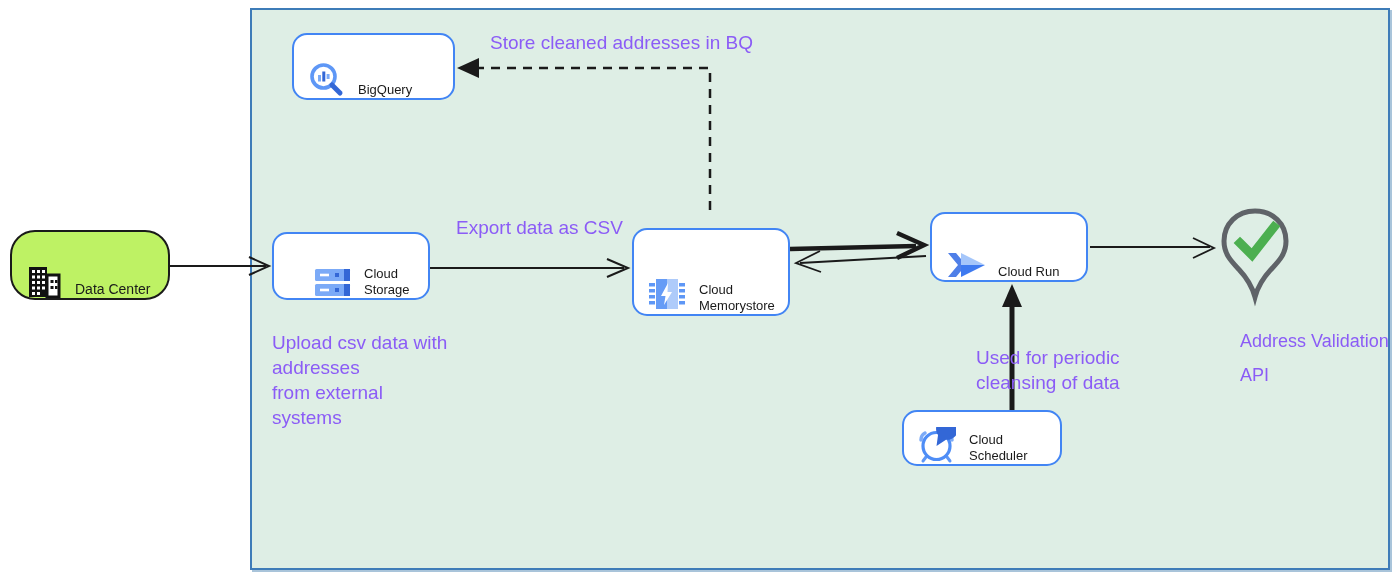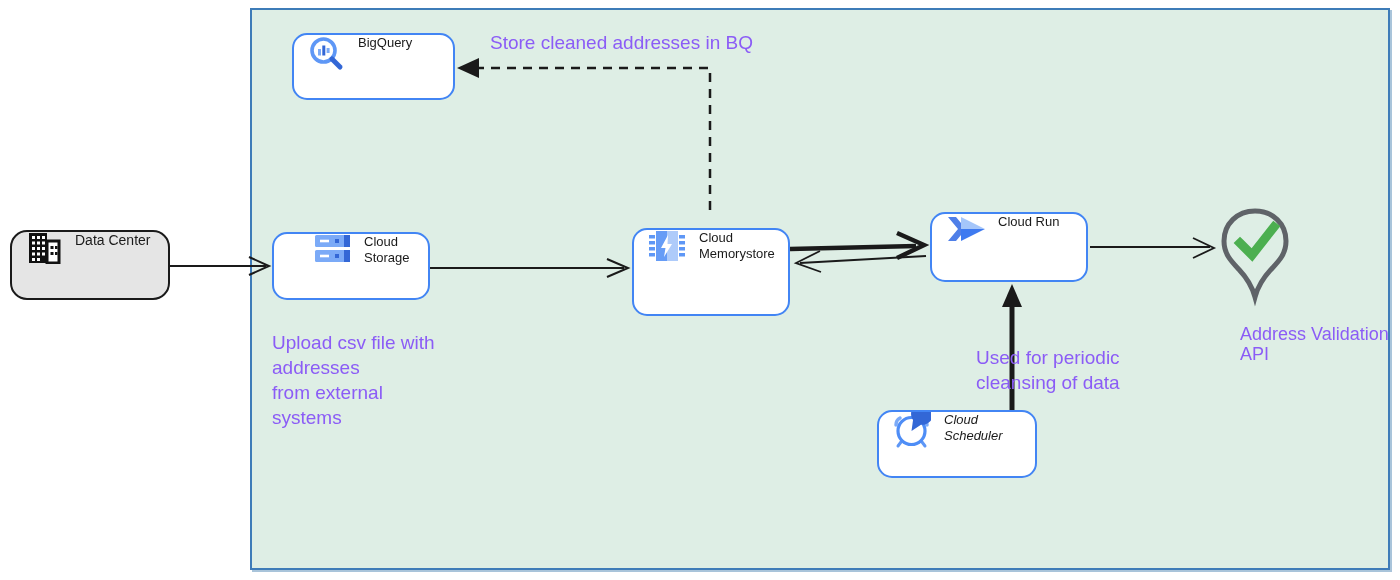--- a/index.html
+++ b/index.html
@@ -9,47 +9,47 @@
     color:#111;overflow:hidden;background:#ffffff;
   }
   
   .gcp-container{
     position:absolute;left:250px;top:8px;width:1140px;height:562px;
     background:#deeee5;border:2px solid #3e7cb8;
     box-shadow:2px 2px 0 #a9c4da;box-sizing:border-box;
   }
   
   .node{
-    position:absolute;display:flex;align-items:flex-start;
+    position:absolute;display:flex;align-items:flex-end;
     background:#ffffff;border:2px solid #4285f4;border-radius:15px;
     box-sizing:border-box;padding-left:14px;gap:13px;cursor:default;
   }
   .node .label{font-size:13px;color:#1a1a1a;line-height:1.25;}
   .node-bigquery{left:292px;top:33px;width:163px;height:67px;}
   .node-datacenter{
     left:10px;top:230px;width:160px;height:70px;
-    background:#e5e5e5;border:2px solid #1a1a1a;border-radius:17px;
+    background:#bef264;border:2px solid #1a1a1a;border-radius:25px;
   }
   .node-storage{left:272px;top:232px;width:158px;height:68px;padding-left:40px;}
   .node-memorystore{left:632px;top:228px;width:158px;height:88px;}
   .node-memorystore .label{width:82px;}
   .node-run{left:930px;top:212px;width:158px;height:70px;gap:12px;}
-  .node-scheduler{left:877px;top:410px;width:160px;height:68px;font-style:italic;}
+  .node-scheduler{left:902px;top:410px;width:160px;height:56px;}
   .icon{flex:0 0 auto;}
   
   .note{
     position:absolute;font-size:19px;line-height:25px;
     white-space:pre-wrap;color:#8b5cf6;
   }
   .note-store-bq{left:490px;top:30px;}
   .note-export-csv{left:456px;top:215px;}
   .note-upload{left:272px;top:330px;}
   .note-parse{left:608px;top:330px;}
   .note-scheduler{left:976px;top:345px;}
-  .note-address{left:1240px;top:324px;width:150px;font-size:18px;line-height:20px;}
+  .note-address{left:1240px;top:324px;width:150px;font-size:18px;line-height:34px;}
   
   .edges{position:absolute;left:0;top:0;width:1400px;height:580px;pointer-events:none;}
   
   .pin{position:absolute;left:1218px;top:205px;}
 </style>
 </head>
 <body>
 
 <div class="canvas">
 
@@ -185,20 +185,21 @@
 
   <div class="pin">
     <svg width="74" height="116" viewBox="0 0 74 116">
       <path d="M37 6 C19 6 6 19 6 36 C6 49 13 56 21 64.5 C29 73 34 81 37 92 C40 81 45 73 53 64.5 C61 56 68 49 68 36 C68 19 55 6 37 6 Z" fill="none" stroke="#5f6368" stroke-width="5"></path>
       <path d="M22 38 L34 50 L56 22" fill="none" stroke="#4caf50" stroke-width="9" stroke-linecap="square"></path>
     </svg>
   </div>
   <div class="note note-address">Address Validation API</div>
 
   <div class="note note-store-bq">Store cleaned addresses in BQ</div>
-  <div class="note note-upload">Upload csv file with
+  <div class="note note-export-csv">Export data as CSV</div>
+  <div class="note note-upload">Upload csv data with
 addresses
 from external
 systems</div>
   <div class="note note-scheduler">Used for periodic
 cleansing of data</div>
 
 </div>
 
 </body></html>

